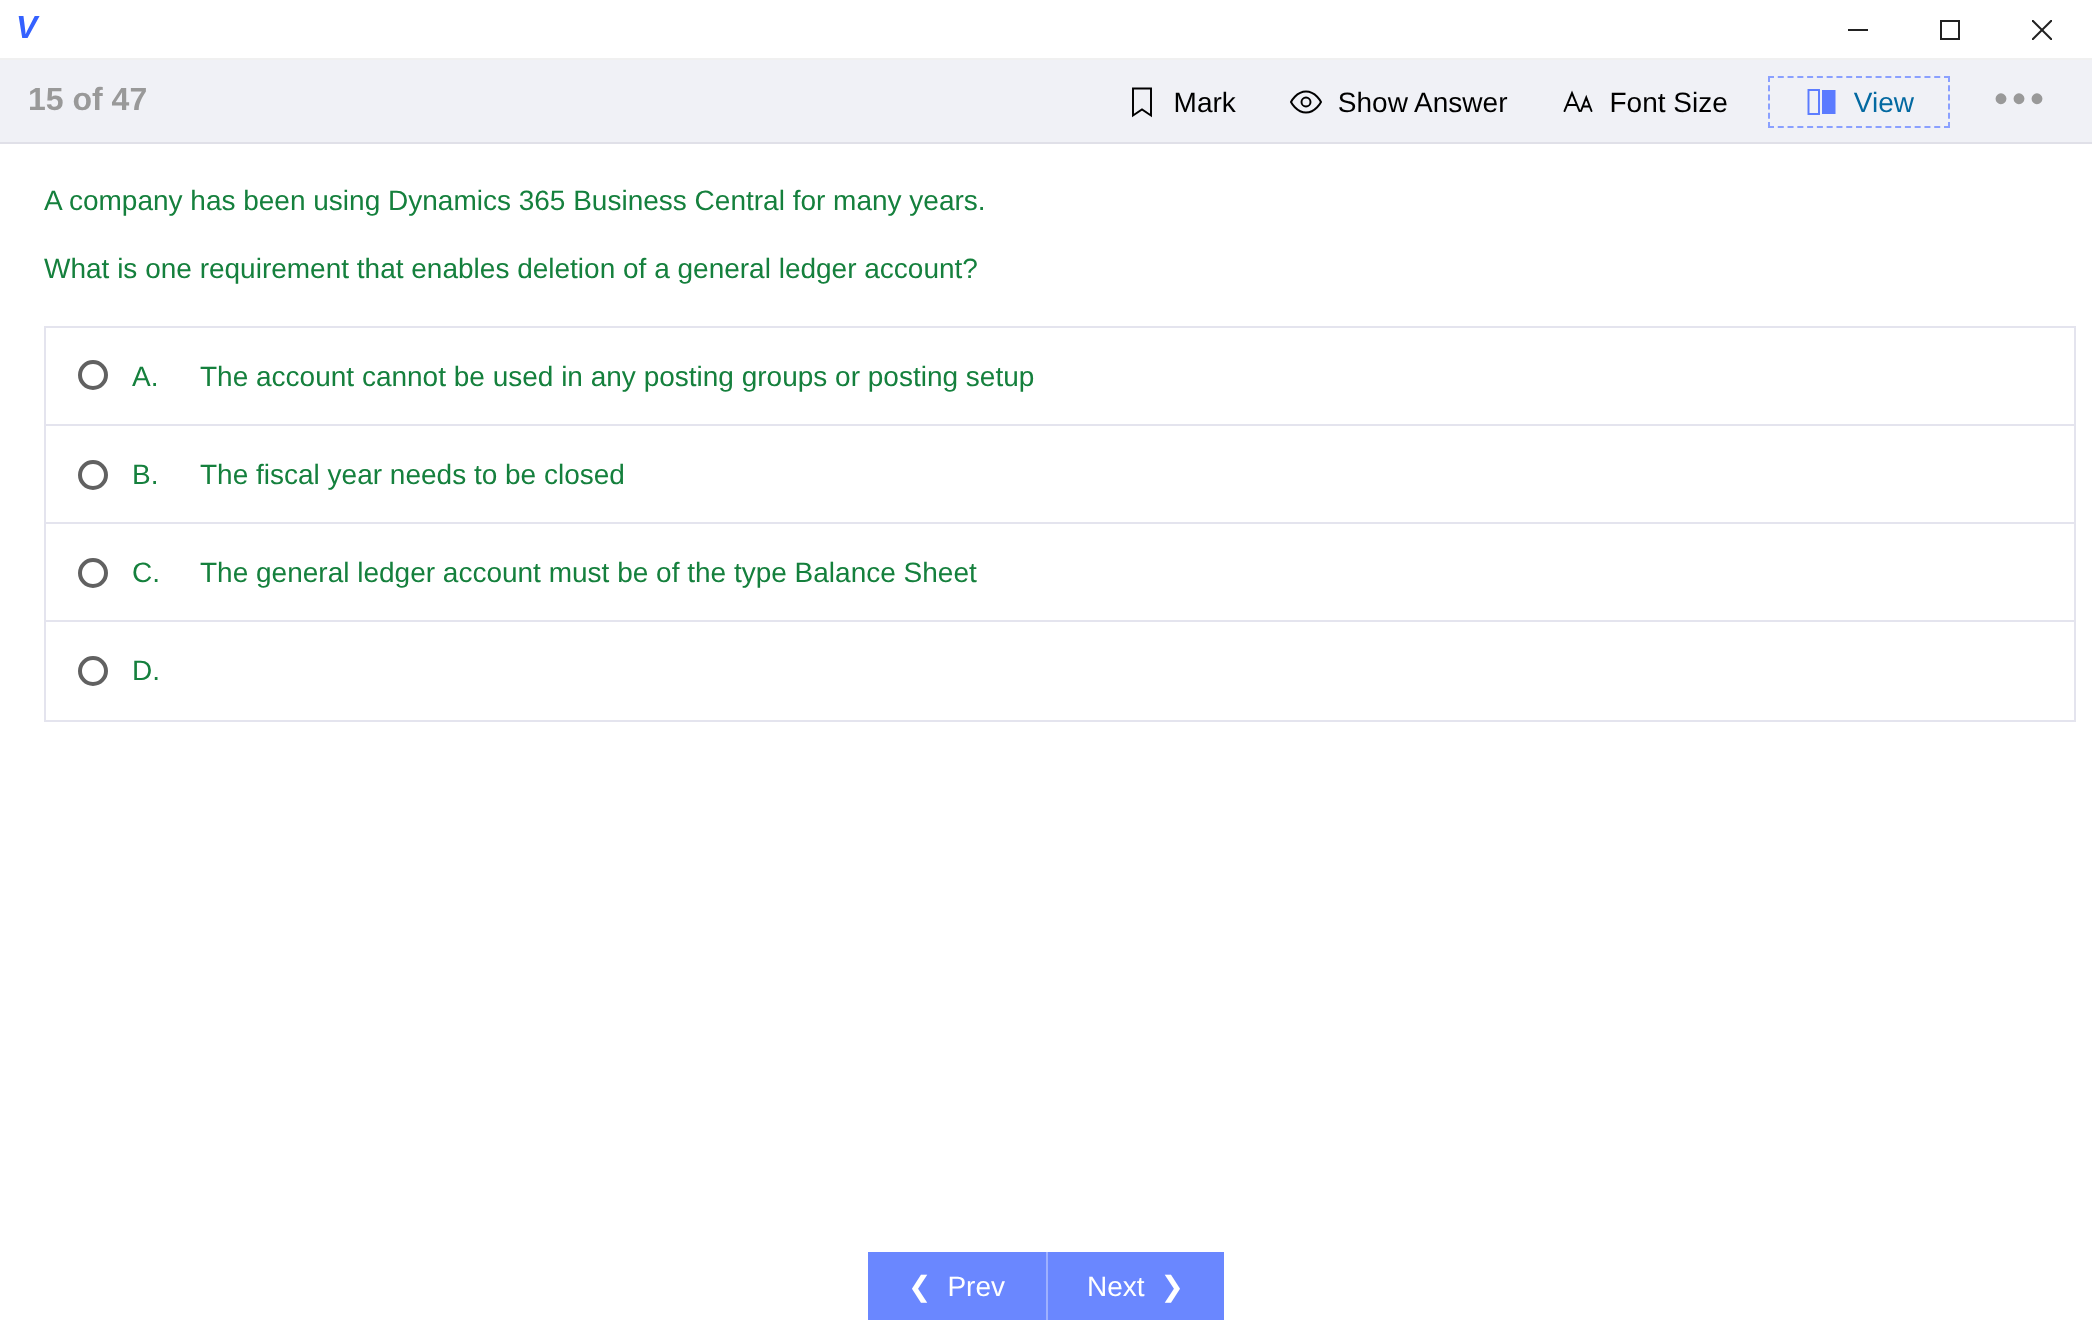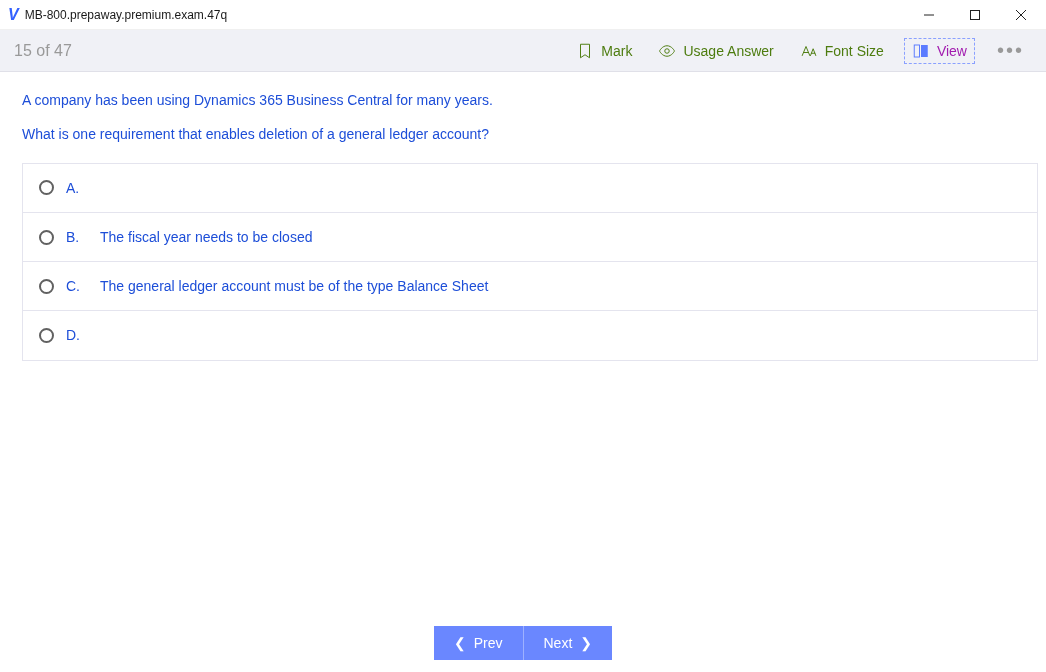--- a/index.html
+++ b/index.html
@@ -41,53 +41,53 @@
       align-items: center;
       padding: 0 14px;
       gap: 14px;
       font-size: 14px;
       color: #555;
       border-bottom: 1px solid #e0e0e8;
     }
     .question-counter {
       color: #999;
       font-size: 16px;
-      font-weight: 400;
+      font-weight: 700;
       flex: 0 0 auto;
     }
     .toolbar-spacer { flex: 1; }
     .toolbar-btn {
       display: flex; align-items: center;
       gap: 7px;
       padding: 4px 6px;
-      color: #4d7c0f;
+      color: #000000;
       cursor: pointer;
       font-size: 14px;
     }
     .toolbar-btn svg { width: 18px; height: 18px; stroke: currentColor; fill:none; stroke-width:1.3; }
     .toolbar-btn.view {
-      color: #a21caf;
+      color: #0369a1;
       border: 1px dashed #8aa0ff;
-      padding: 3px 7px;
+      padding: 3px 17px;
     }
     .more-dots {
       color: #999;
       font-size: 20px;
       letter-spacing: 2px;
       padding: 0 8px;
       cursor: pointer;
     }
 
     
     .content {
       flex: 1;
       overflow-y: auto;
       padding: 18px 8px 10px 22px;
       font-size: 14px;
-      color: #1d4ed8;
+      color: #15803d;
       line-height: 1.45;
     }
     .question-text p { margin-bottom: 14px; }
 
     .options {
       margin-top: 18px;
       border: 1px solid #e4e4ee;
     }
     .option-row {
       display: flex;
@@ -132,21 +132,20 @@
     }
     .nav-btn:last-child { border-right:none;text-align:right; }
     .nav-btn .chev { font-size: 14px; }
   </style>
 </head>
 <body>
 
 <div class="titlebar">
   <div class="titlebar-left">
     <span class="app-logo">V</span>
-    <span>MB-800.prepaway.premium.exam.47q</span>
   </div>
   <div class="win-controls">
     <div class="win-btn">
       <svg width="10" height="10" viewBox="0 0 10 10">
           <line x1="0" y1="5" x2="10" y2="5" stroke="#222" stroke-width="1"></line>
         </svg>
     </div>
     <div class="win-btn">
       <svg width="10" height="10" viewBox="0 0 10 10">
           <rect x="0.5" y="0.5" width="9" height="9" fill="none" stroke="#222" stroke-width="1"></rect>
@@ -168,21 +167,21 @@
     <svg viewBox="0 0 24 24">
         <path d="M6 3h12v18l-6-4-6 4V3z"></path>
       </svg>
     <span>Mark</span>
   </div>
   <div class="toolbar-btn">
     <svg viewBox="0 0 24 24">
         <path d="M2 12s3.5-7 10-7 10 7 10 7-3.5 7-10 7S2 12 2 12z"></path>
         <circle cx="12" cy="12" r="3"></circle>
       </svg>
-    <span>Usage Answer</span>
+    <span>Show Answer</span>
   </div>
   <div class="toolbar-btn">
     <svg viewBox="0 0 24 24">
         <path d="M3 18 L8 6 L13 18 M5 14 H11 M14 18 L17.5 9 L21 18 M15.2 15 H19.8" stroke-linecap="round"></path>
       </svg>
     <span>Font Size</span>
   </div>
   <div class="toolbar-btn view">
     <svg viewBox="0 0 24 24" style="stroke:#5b7bff;">
         <rect x="3" y="4" width="7" height="16"></rect>
@@ -198,20 +197,21 @@
 <div class="content">
   <div class="question-text">
     <p>A company has been using Dynamics 365 Business Central for many years.</p>
     <p>What is one requirement that enables deletion of a general ledger account?</p>
   </div>
 
   <div class="options">
     <div class="option-row">
       <span class="radio-circle"></span>
       <span class="option-letter">A.</span>
+      <span class="option-label">The account cannot be used in any posting groups or posting setup</span>
     </div>
     <div class="option-row">
       <span class="radio-circle"></span>
       <span class="option-letter">B.</span>
       <span class="option-label">The fiscal year needs to be closed</span>
     </div>
     <div class="option-row">
       <span class="radio-circle"></span>
       <span class="option-letter">C.</span>
       <span class="option-label">The general ledger account must be of the type Balance Sheet</span>

